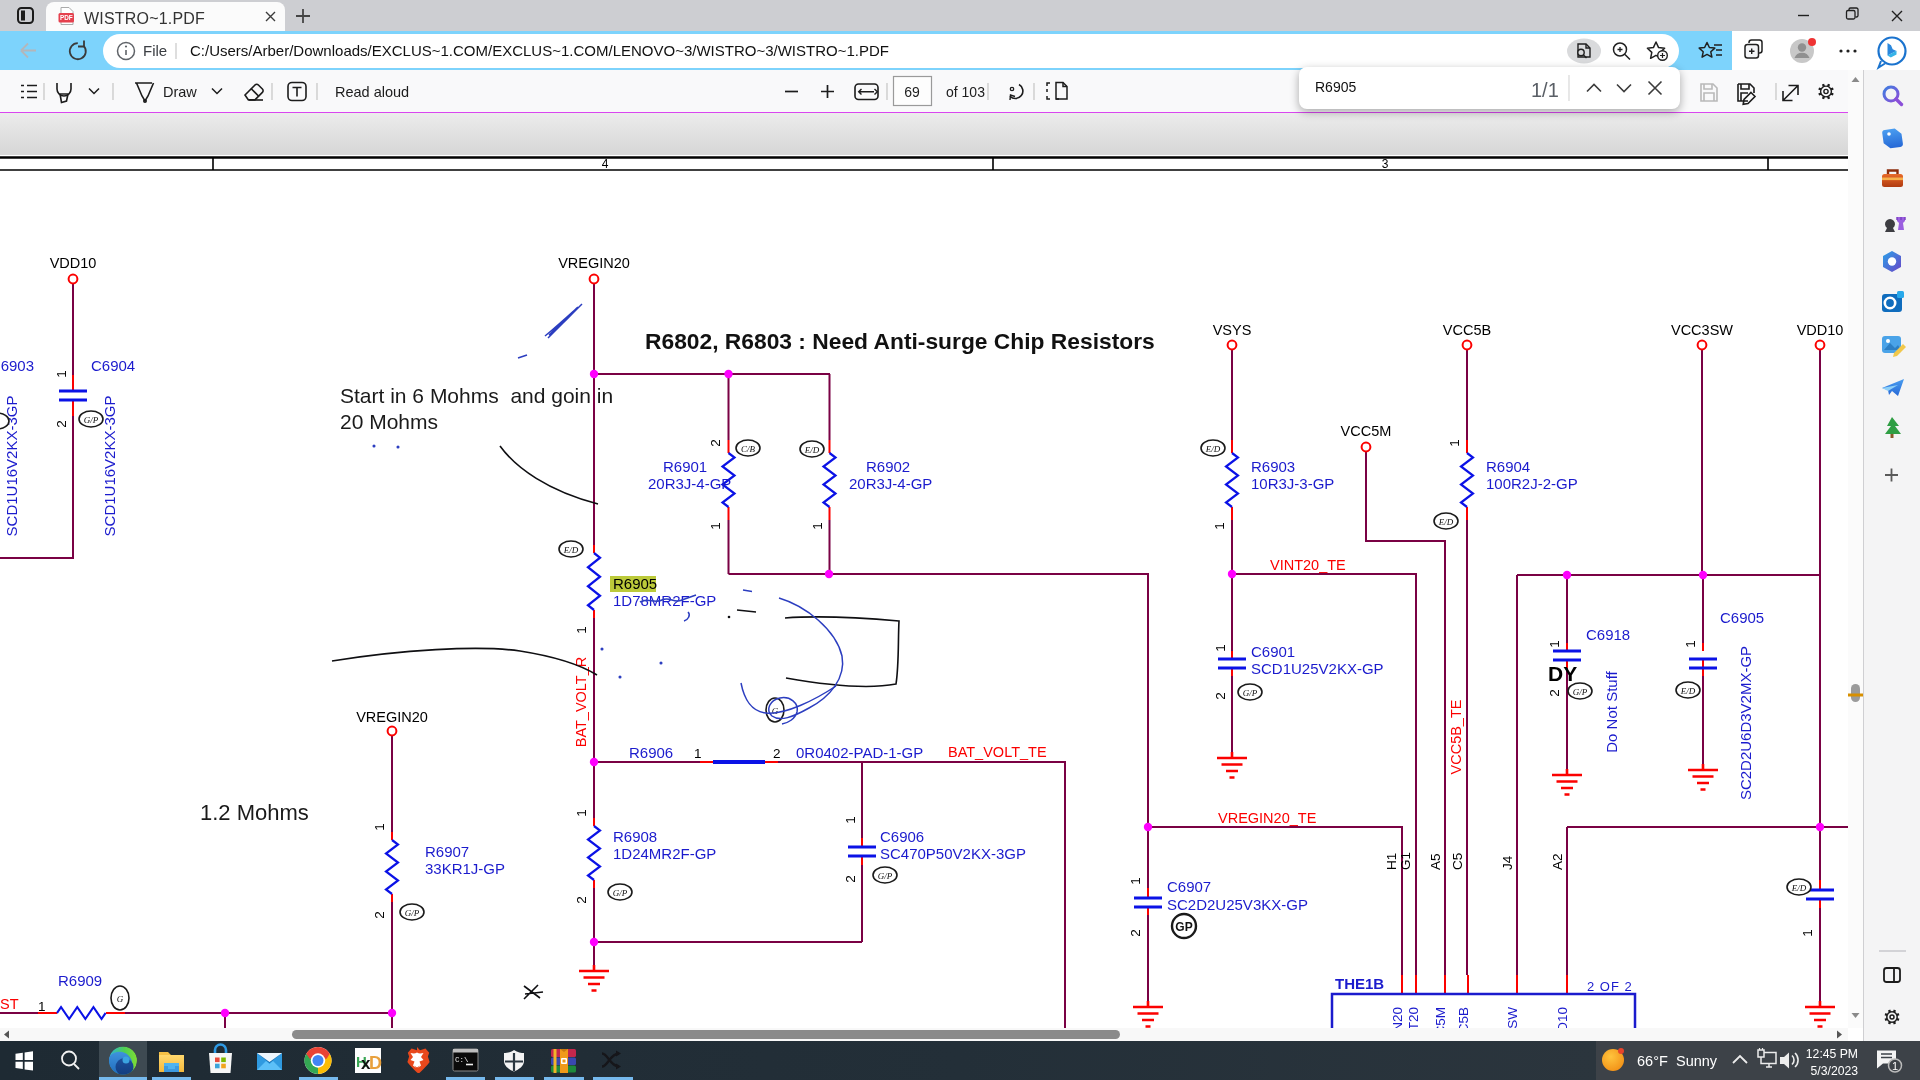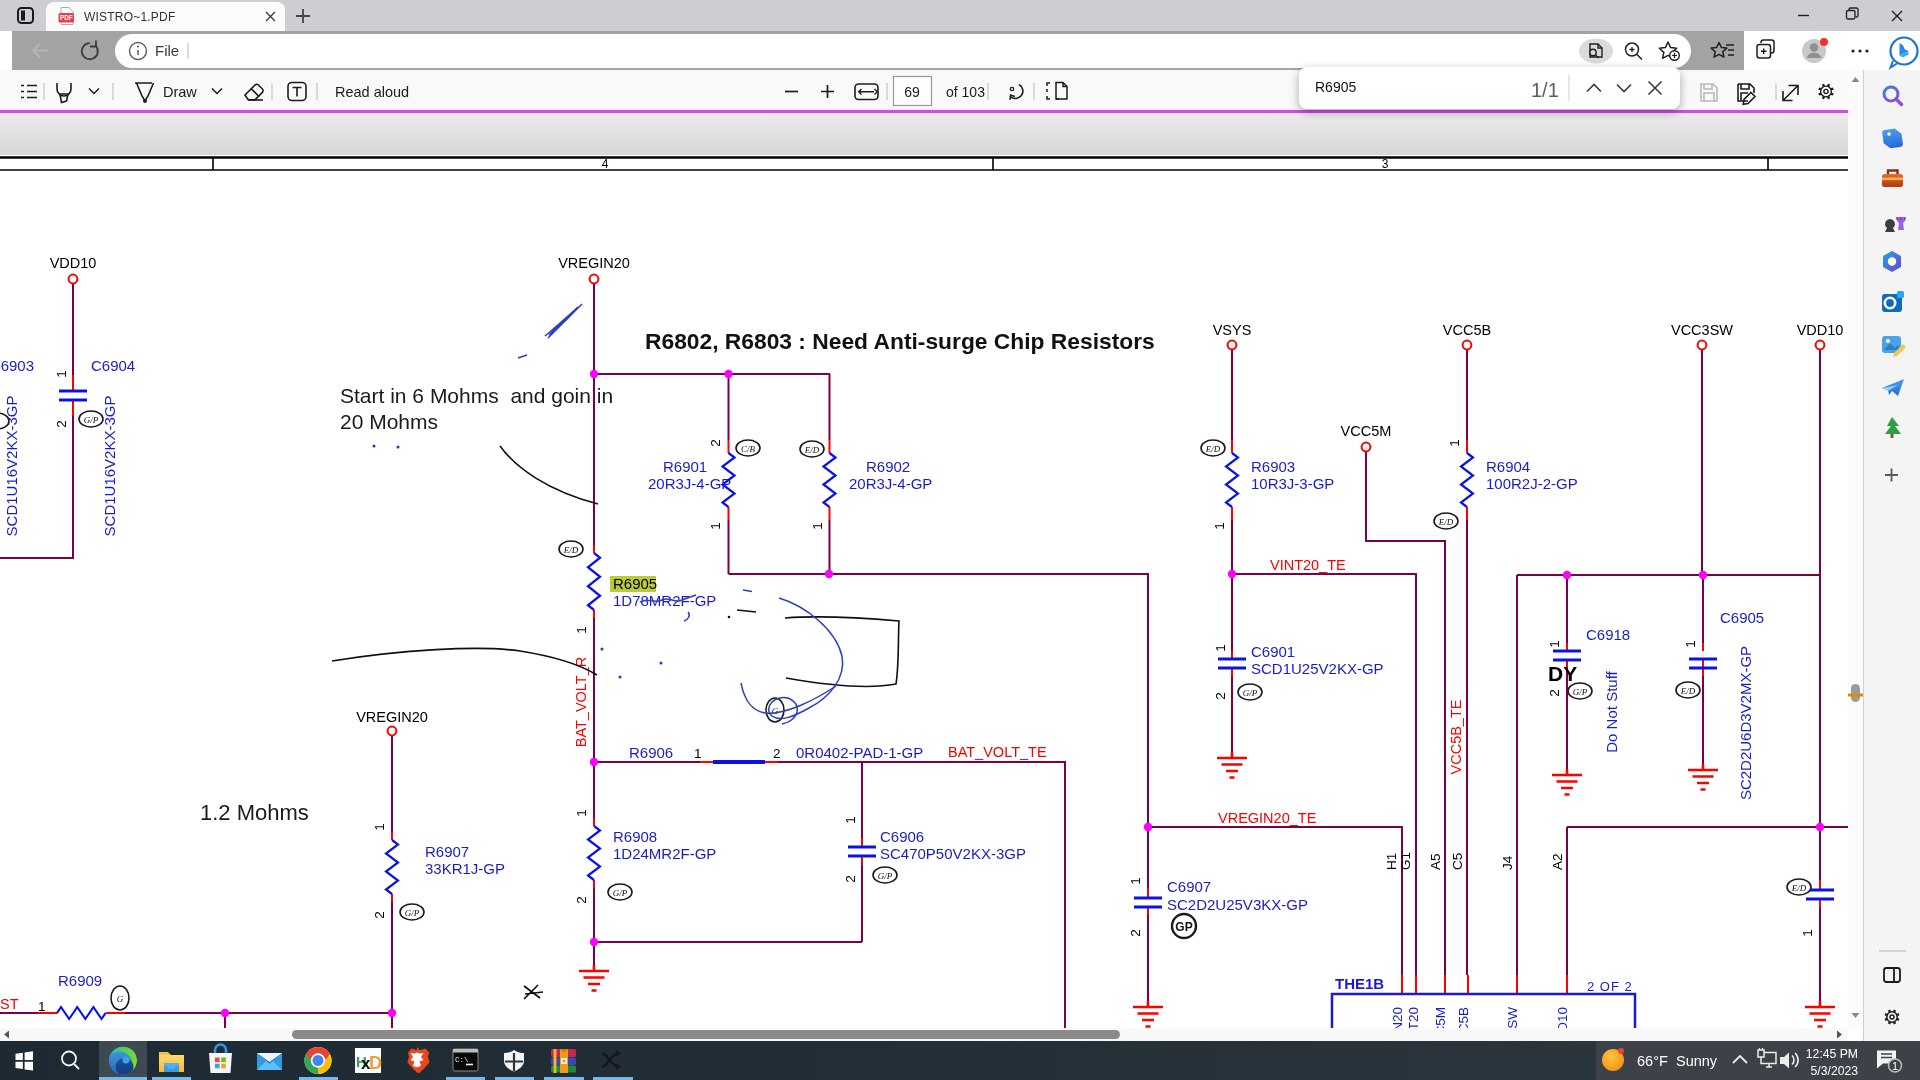--- a/index.html
+++ b/index.html
@@ -1,27 +1,27 @@
 <!DOCTYPE html>
 <html><head>
 <meta charset="utf-8">
 <style>
   * { margin:0; padding:0; box-sizing:border-box; }
   html,body { width:1920px; height:1080px; overflow:hidden; font-family:"Liberation Sans",sans-serif; }
   .abs { position:absolute; }
   
   #tabbar { position:absolute; left:0; top:0; width:1920px; height:31px; background:#cdced2; }
   #tab { position:absolute; left:46px; top:2px; width:239px; height:29px; background:#fbfbfb; border-radius:8px 8px 0 0; }
-  #tabtitle { position:absolute; left:38px; top:8px; font-size:12px; color:#333; letter-spacing:0.2px;}
+  #tabtitle { position:absolute; left:38px; top:8px; font-size:16px; color:#333; letter-spacing:0.2px;}
   
-  #addr { position:absolute; left:0; top:31px; width:1732px; height:39px; background:#a3a3a3;margin-left:12px; }
+  #addr { position:absolute; left:0; top:31px; width:1732px; height:39px; background:#7dd3fc; }
   #pill { position:absolute; left:103px; top:3px; width:1576px; height:34px; background:#ffffff; border-radius:17px; }
   #urltext { position:absolute; left:190px; top:11px; font-size:15px; color:#111; }
   
-  #pdfbar { position:absolute; left:0; top:70px; width:1848px; height:43px; background:#f9f9fa; border-bottom:3px solid #d946ef; }
+  #pdfbar { position:absolute; left:0; top:70px; width:1848px; height:43px; background:#f9f9fa; border-bottom:1px solid #d946ef; }
   
   #content { position:absolute; left:0; top:113px; width:1848px; height:915px; background:linear-gradient(#ececec,#d8d8d8 38px,#d6d6d6); }
   #page { position:absolute; left:0; top:42px; width:1848px; height:873px; background:#ffffff; }
   
   #vscroll { position:absolute; left:1848px; top:70px; width:15px; height:958px; background:#fbfbfb; }
   #hscroll { position:absolute; left:0; top:1028px; width:1848px; height:13px; background:#f8f8f8; }
   #hthumb { position:absolute; left:292px; top:2px; width:828px; height:9px; background:#8a8a8a; border-radius:5px; }
   
   #sidebar { position:absolute; left:1863px; top:70px; width:57px; height:971px; background:#f4f4f5; border-left:1px solid #cfcfd2; }
   
@@ -102,20 +102,21 @@
 
     <circle cx="1841" cy="20" r="1.6" fill="#202020"></circle>
       <circle cx="1848" cy="20" r="1.6" fill="#202020"></circle>
       <circle cx="1855" cy="20" r="1.6" fill="#202020"></circle>
 
     <circle cx="1892" cy="20" r="13.5" fill="#fff" stroke="#1a73ce" stroke-width="2.2"></circle>
     <path d="M1881 30 l-2.5 6.5 6.5 -4" fill="#fff" stroke="#1a73ce" stroke-width="2"></path>
     <path d="M1887.5 12 v12.5 l3.3 -1.7 5.7 -2.9 -3.8 -1.6 -1.7 -4 z" fill="#2a88dd"></path>
     <path d="M1887.5 24.5 l9 -4.7 v3.8 l-5.7 3 z" fill="#35b3e8"></path>
   </svg>
+  <div id="urltext">C:/Users/Arber/Downloads/EXCLUS~1.COM/EXCLUS~1.COM/LENOVO~3/WISTRO~3/WISTRO~1.PDF</div>
 </div>
 <div id="pdfbar">
   <svg class="abs" width="1848" height="42">
     <g stroke="#c4c4c4" stroke-width="1.2">
       <path d="M44 13 v17"></path>
         <path d="M113 13 v17"></path>
         <path d="M272 13 v17"></path>
         <path d="M317 13 v17"></path>
       <path d="M887 13 v17"></path>
         <path d="M988 13 v17"></path>

